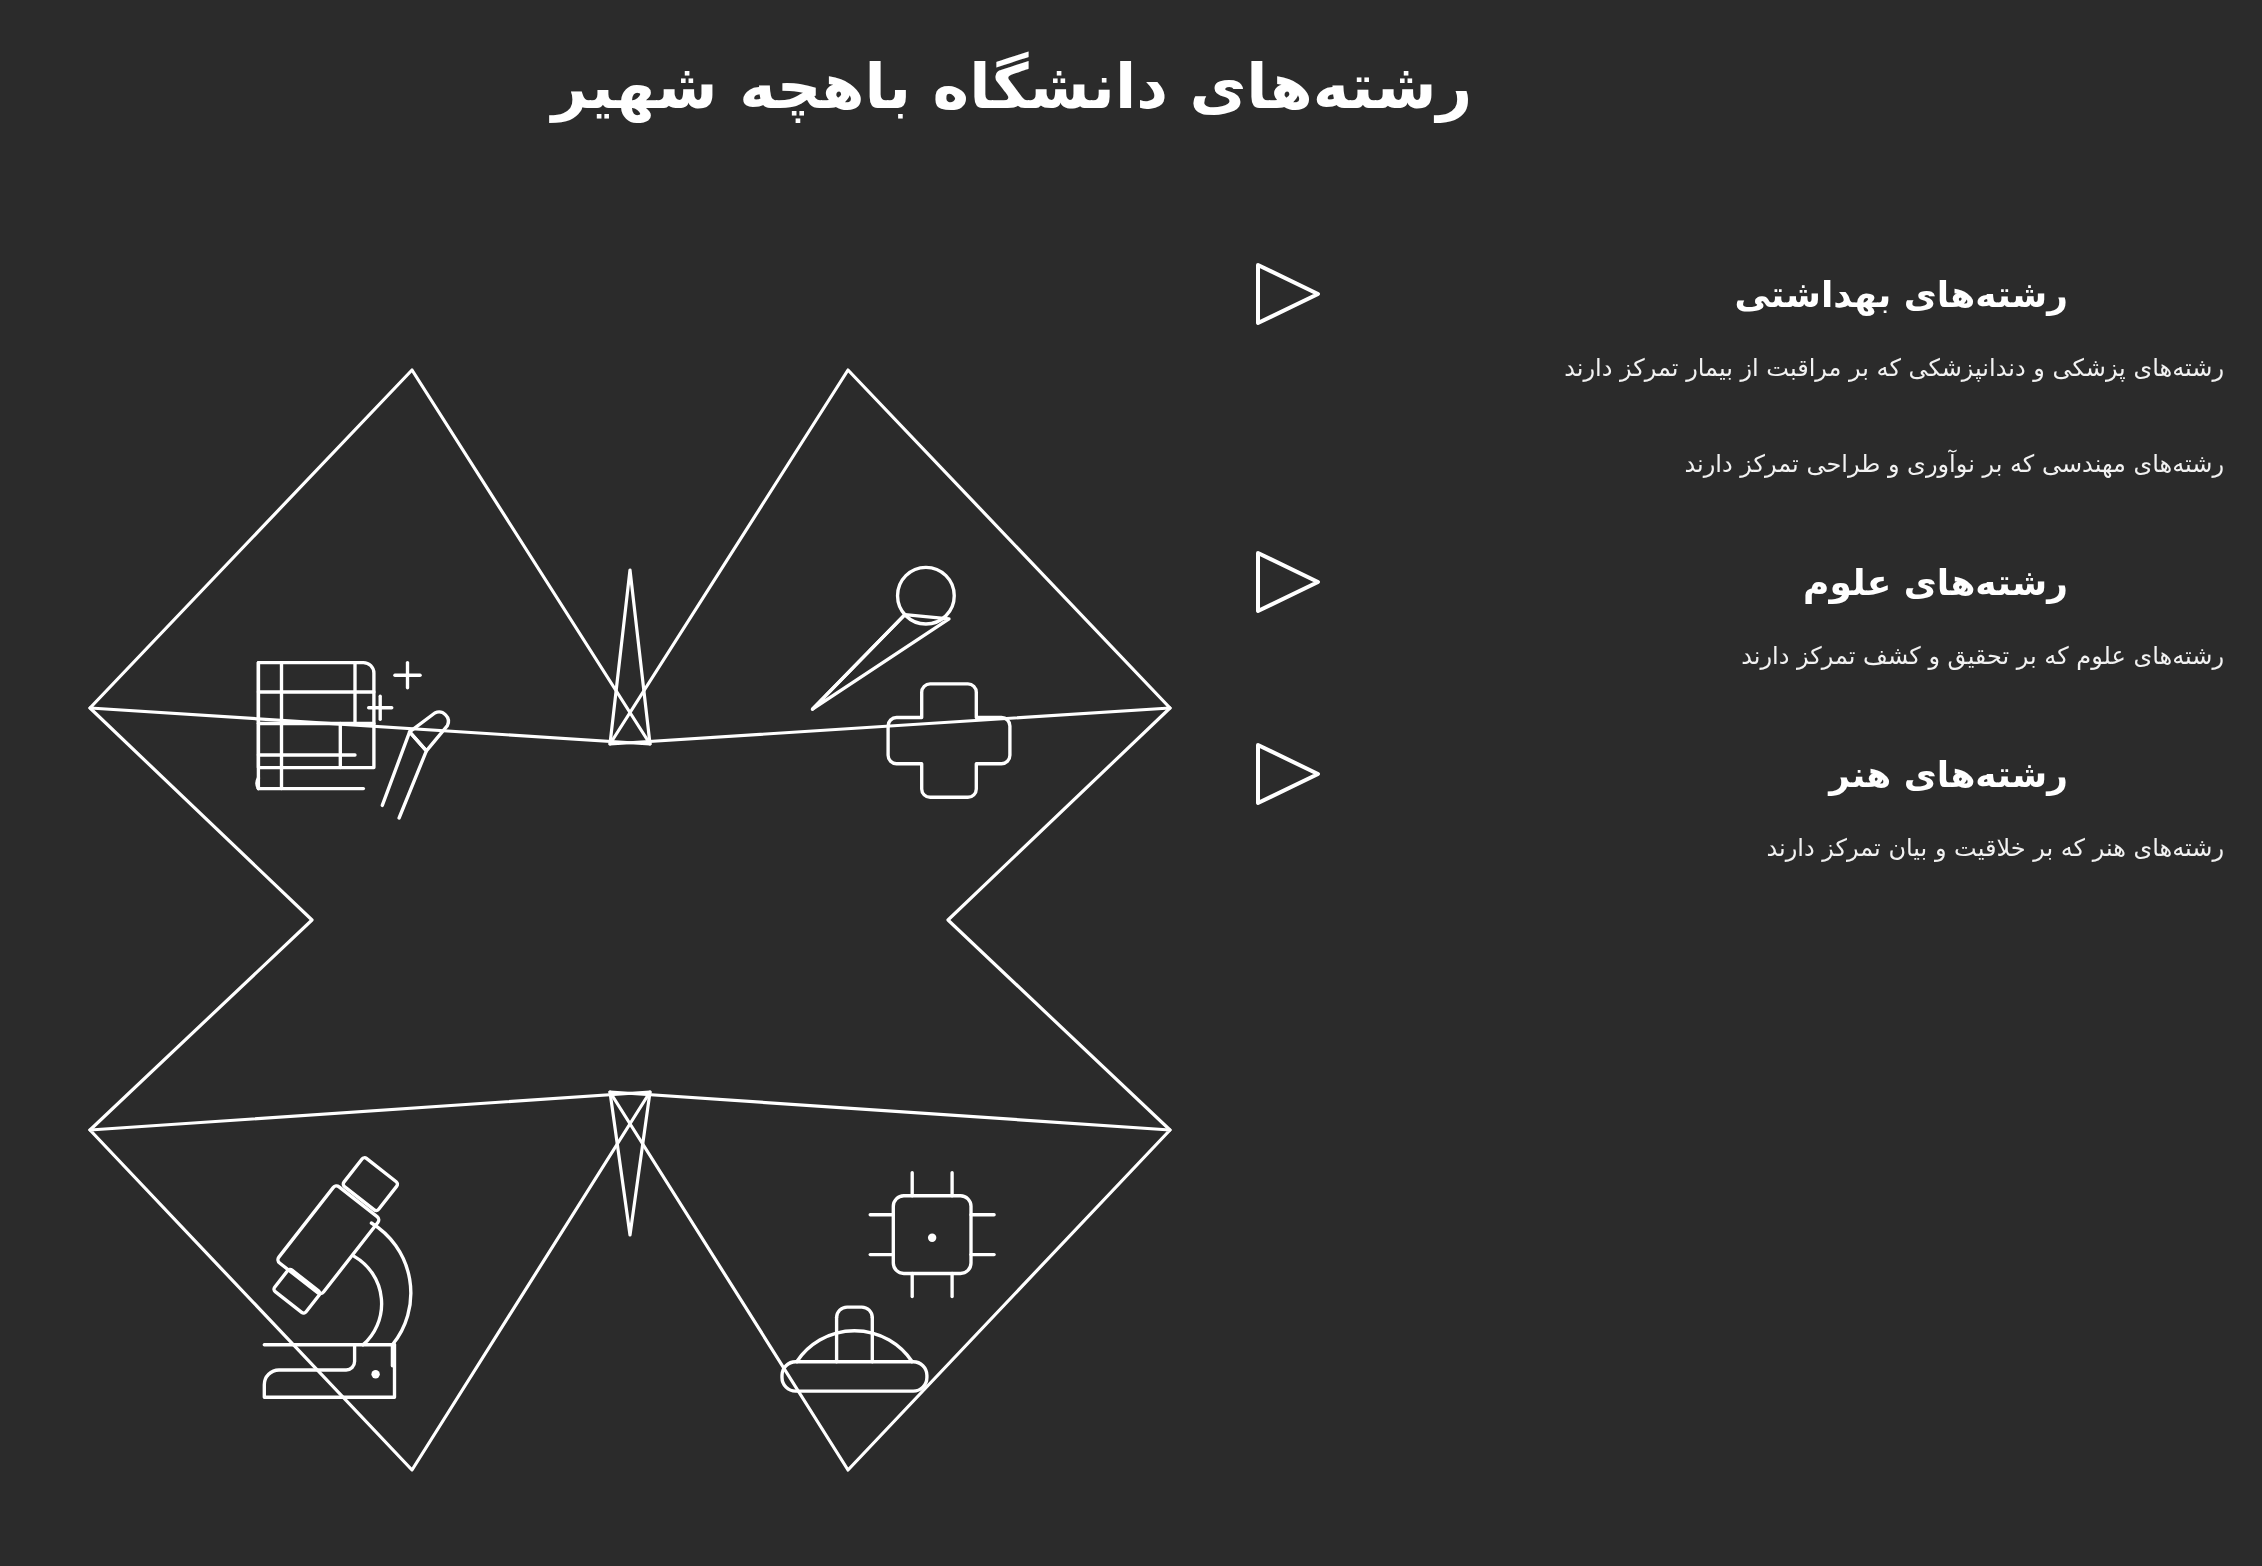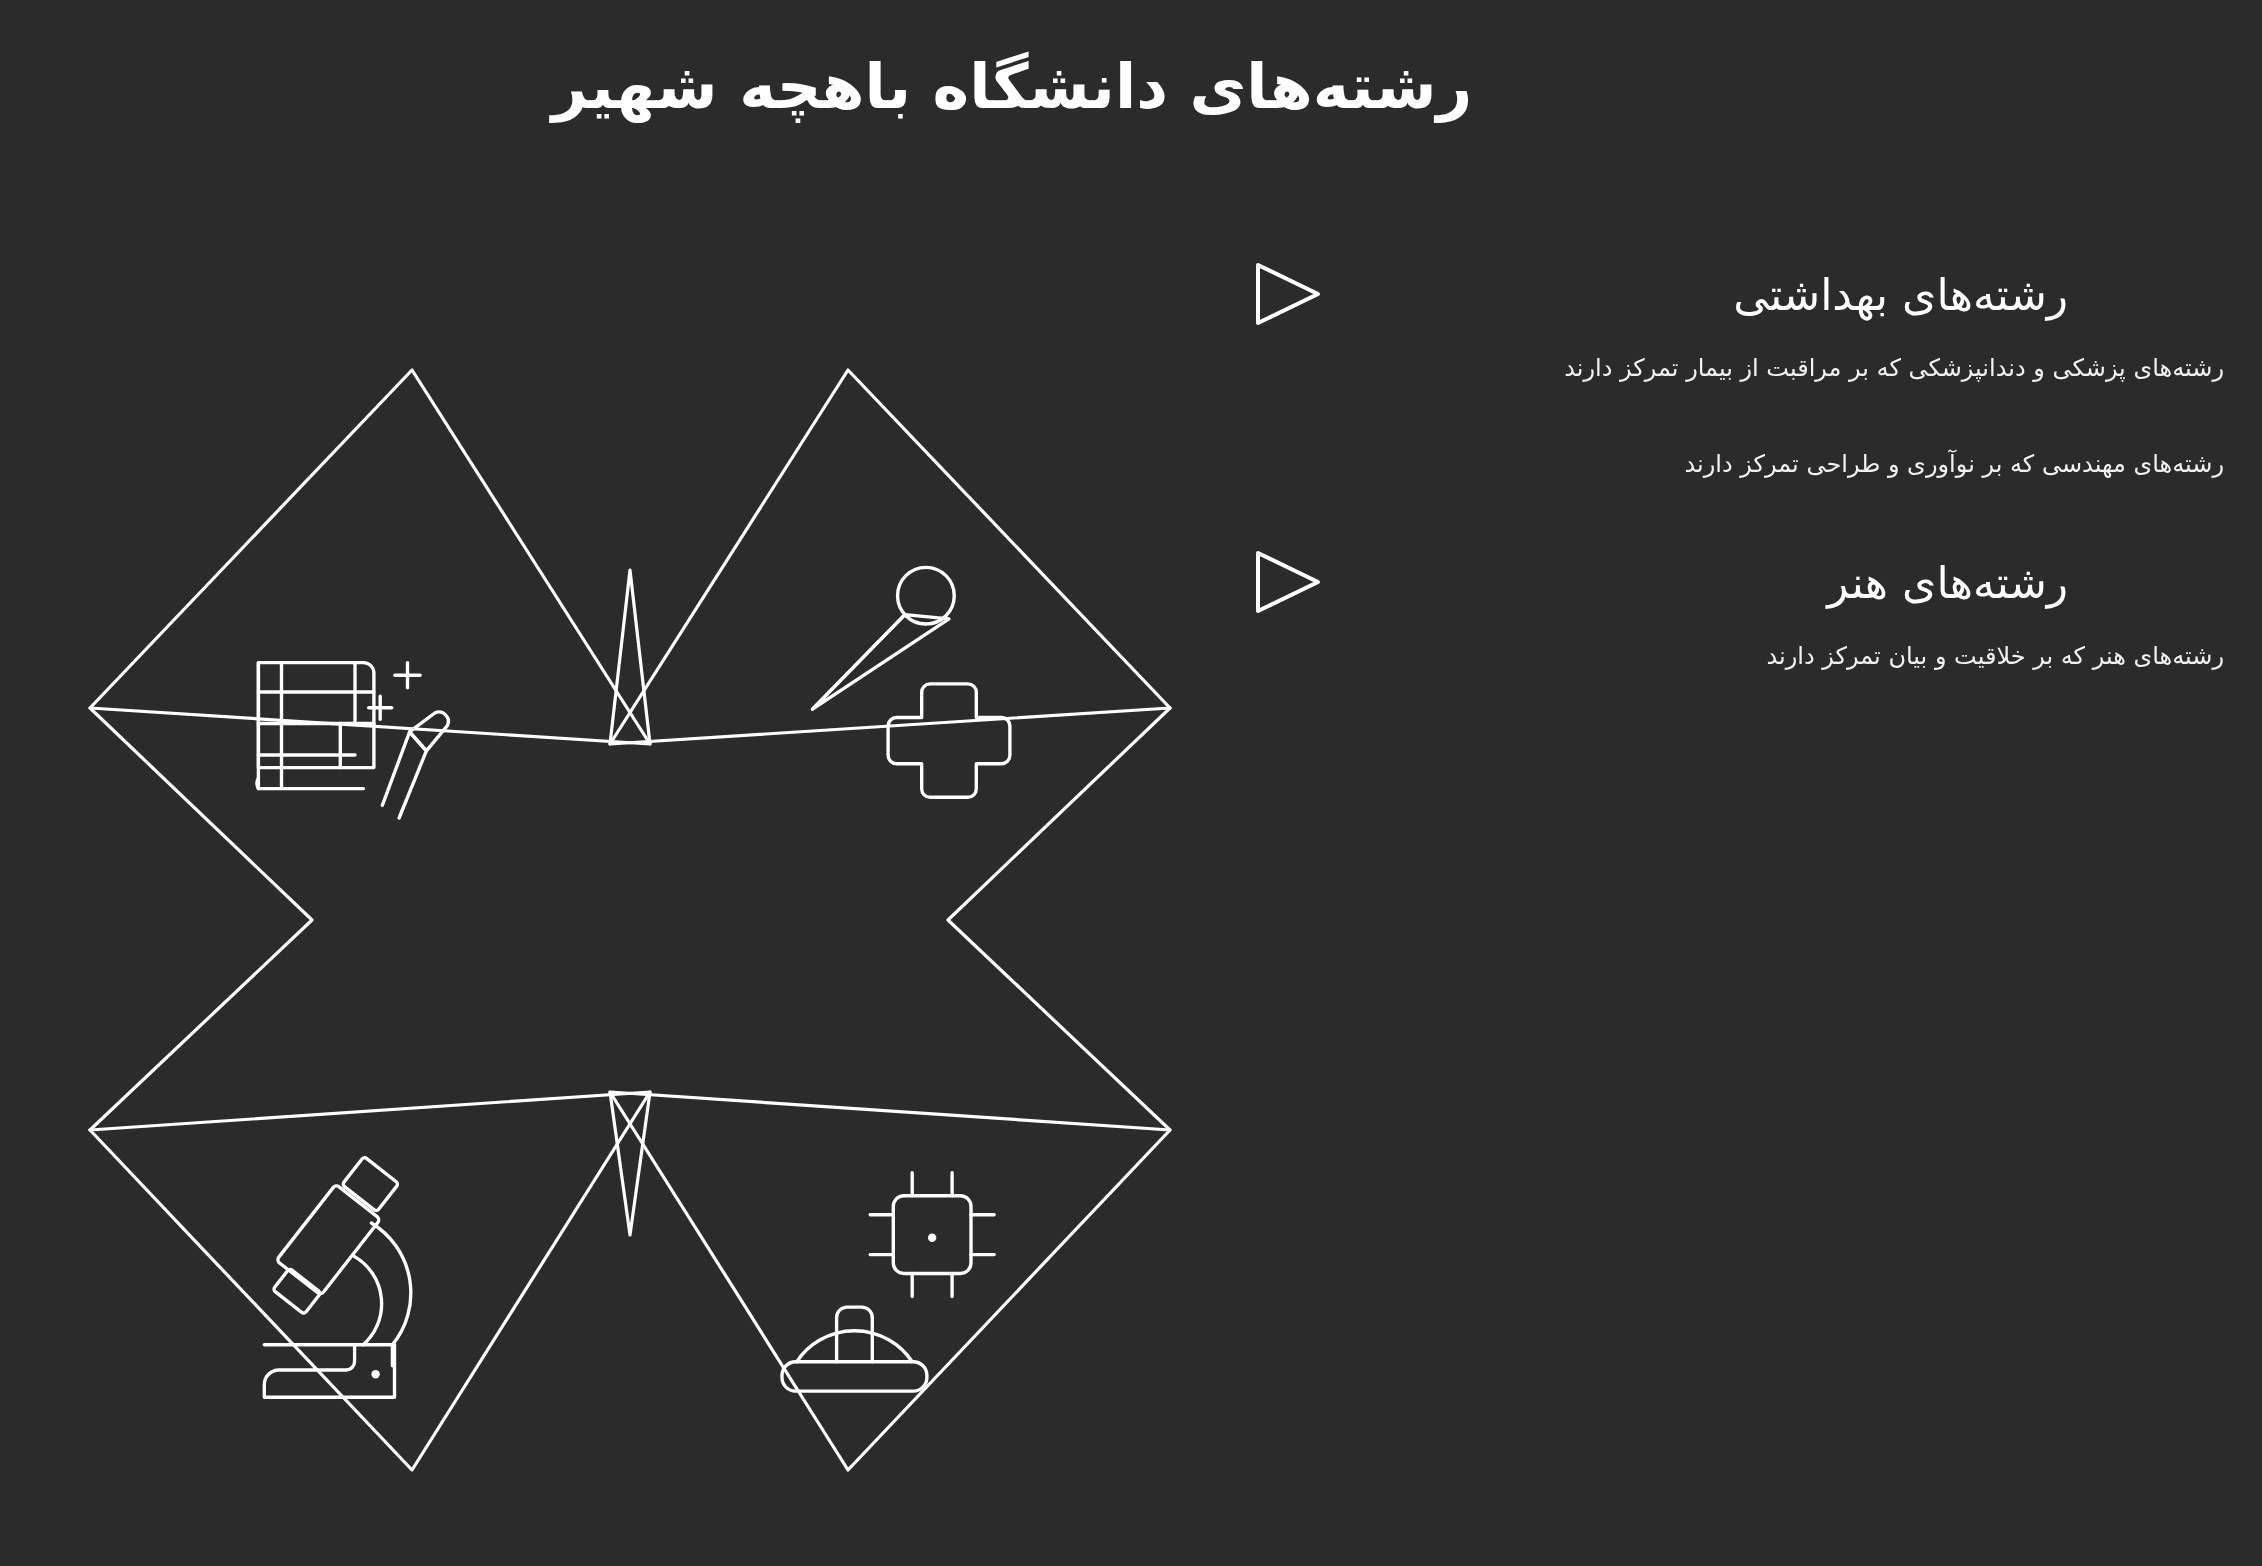--- a/index.html
+++ b/index.html
@@ -68,22 +68,22 @@
   .item-head {
     display: flex;
     flex-direction: row-reverse;
     align-items: center;
     justify-content: flex-start;
     gap: 0px;
     height: 78px;
   }
   .item-title {
     color: #ffffff;
-    font-size: 44px;
-    font-weight: normal;
+    font-size: 36px;
+    font-weight: bold;
     direction: rtl;
     text-align: right;
     white-space: nowrap;
     padding-right: 38px;
     padding-left: 0;
     width: 782px;
     box-sizing: border-box;
   }
   .marker {
     width: 82px;
@@ -275,20 +275,31 @@
         </div>
         <div class="item-title">رشته‌های بهداشتی</div>
       </div>
       <div class="item-desc">رشته‌های پزشکی و دندانپزشکی که بر مراقبت از بیمار تمرکز دارند</div>
     </div>
 
     <div class="item">
       <div class="item-desc">رشته‌های مهندسی که بر نوآوری و طراحی تمرکز دارند</div>
     </div>
 
+    <div class="item">
+      <div class="item-head">
+        <div class="marker">
+          <svg width="72" height="68" viewBox="0 0 72 68" xmlns="http://www.w3.org/2000/svg">
+            <polygon points="6,5 66,34 6,63" fill="none" stroke="#ffffff" stroke-width="4" stroke-linejoin="round"></polygon>
+          </svg>
+        </div>
+        <div class="item-title">رشته‌های علوم</div>
+      </div>
+      <div class="item-desc">رشته‌های علوم که بر تحقیق و کشف تمرکز دارند</div>
+    </div>
 
     <div class="item">
       <div class="item-head">
         <div class="marker">
           <svg width="72" height="68" viewBox="0 0 72 68" xmlns="http://www.w3.org/2000/svg">
             <polygon points="6,5 66,34 6,63" fill="none" stroke="#ffffff" stroke-width="4" stroke-linejoin="round"></polygon>
           </svg>
         </div>
         <div class="item-title">رشته‌های هنر</div>
       </div>

